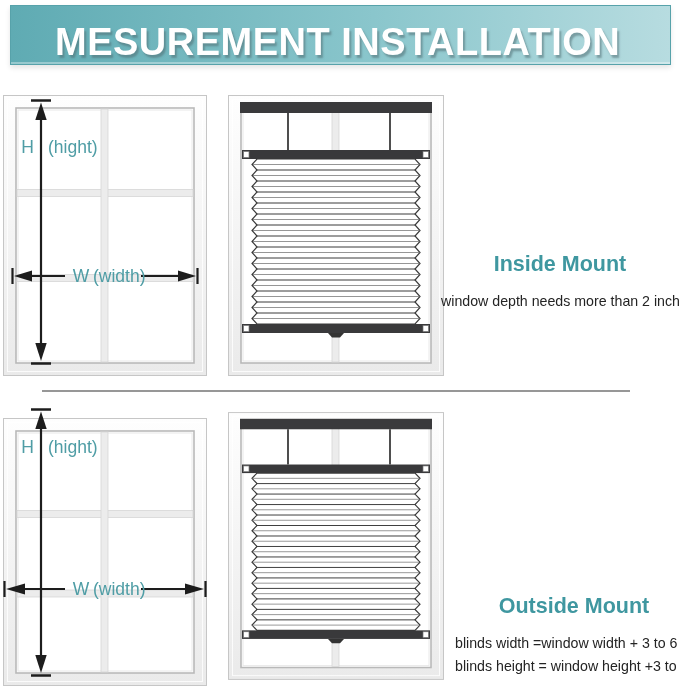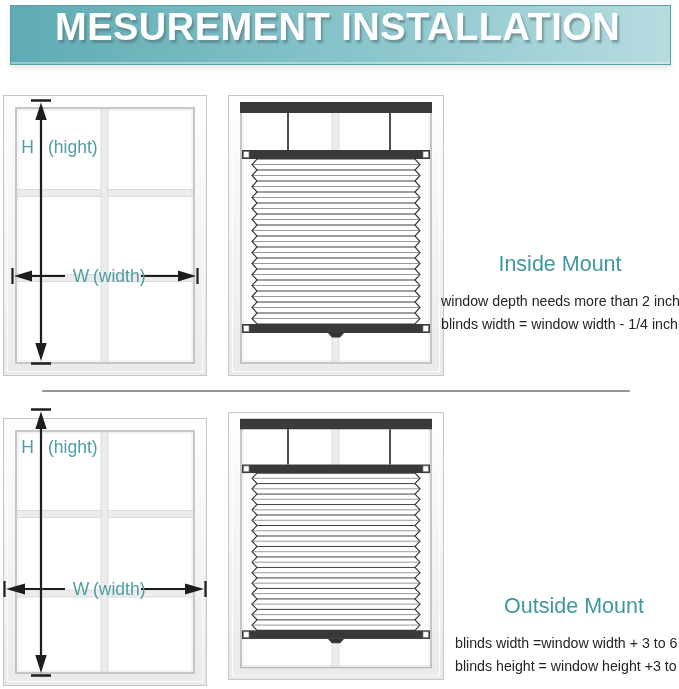--- a/index.html
+++ b/index.html
@@ -6,21 +6,21 @@
   .stage{
     position:relative;width:679px;height:689px;background:#ffffff;overflow:hidden;
     font-family:"Liberation Sans", sans-serif;
   }
   
   .banner{
     position:absolute;left:10px;top:5px;width:659px;height:58px;
     background:linear-gradient(90deg,#5fabb3 0%,#8ac6cc 55%,#b7dce0 100%);
     border:1px solid #57a2aa;
     box-shadow: inset 0 -2px 0 rgba(255,255,255,0.35), 0 3px 5px rgba(0,0,0,0.10);
-    display:flex;align-items:flex-start;
+    display:flex;align-items:flex-end;
   }
   .banner h1{
     margin:0;padding:0 0 0 44px;
     font-size:38px;font-weight:700;letter-spacing:0.5px;color:#ffffff;
     text-shadow:2px 3px 2px rgba(80,110,115,0.55);
     white-space:nowrap;
   }
   
   .diag{position:absolute;}
   #win-plain-top{left:1px;top:93px;}
@@ -29,21 +29,21 @@
   #win-blind-bot{left:227px;top:401px;}
   .diag-label{font-family:"Liberation Sans",sans-serif;font-size:17.5px;fill:#4f9da5;}
   
   .divider{position:absolute;left:42px;top:390px;width:588px;height:2px;background:#979797;}
   
   .mount-block{position:absolute;width:238px;}
   #inside-block{left:441px;top:252px;}
   #outside-block{left:441px;top:594px;margin-left:14px;}
   .mount-block h2{
     margin:0 0 13px 0;text-align:center;
-    font-size:21.5px;font-weight:400;color:#3f97a0;white-space:nowrap;
+    font-size:21.5px;font-weight:700;color:#3f97a0;white-space:nowrap;
   }
   .mount-block p{
     margin:0;font-size:14.2px;line-height:22.8px;color:#242424;white-space:nowrap;
   }
 </style>
 </head>
 <body>
 
 <div class="stage">
 
@@ -130,21 +130,20 @@
           <path d="M101,240 h16 l-4,4.5 h-8 z" fill="#333333"></path>
         </g>
       </g>
     </defs>
     <use href="#blindWindowG"></use>
   </svg>
 
   <section id="inside-block" class="mount-block">
     <h2>Inside Mount</h2>
     <p>window depth needs more than 2 inches</p>
-    <p>blinds width = window width - 1/4 inch</p>
   </section>
 
   <div class="divider"></div>
 
   <svg id="win-plain-bot" class="diag" width="212" height="288" viewBox="0 0 212 288">
     <g>
       <rect x="2.5" y="17.5" width="203" height="267" fill="url(#frameG)" stroke="#c6c6c6"></rect>
       <rect x="6.5" y="21.5" width="195" height="259" fill="none" stroke="#ffffff" opacity="0.8"></rect>
       <rect x="15" y="30" width="178" height="242" fill="#ffffff" stroke="#b9b9b9" stroke-width="1.6"></rect>
       <rect x="17" y="32" width="174" height="238" fill="none" stroke="#e8e8e8"></rect>

